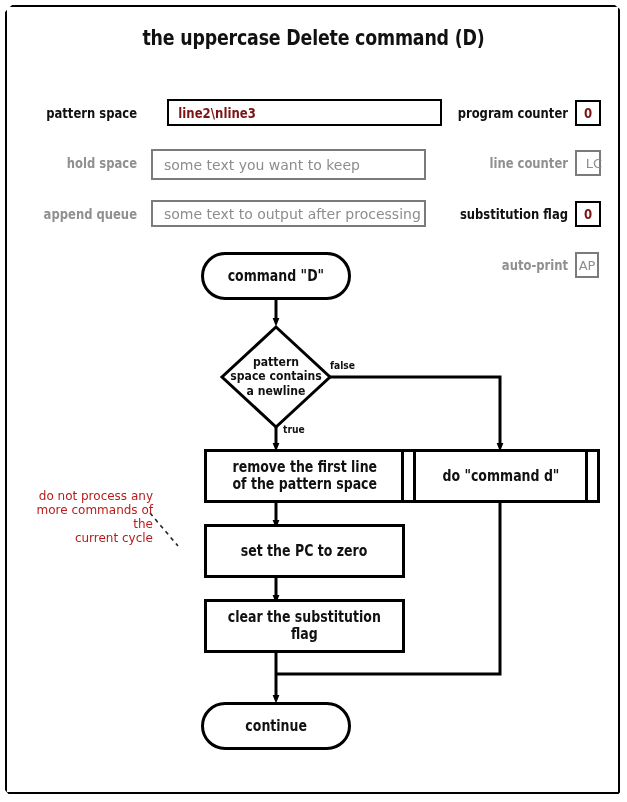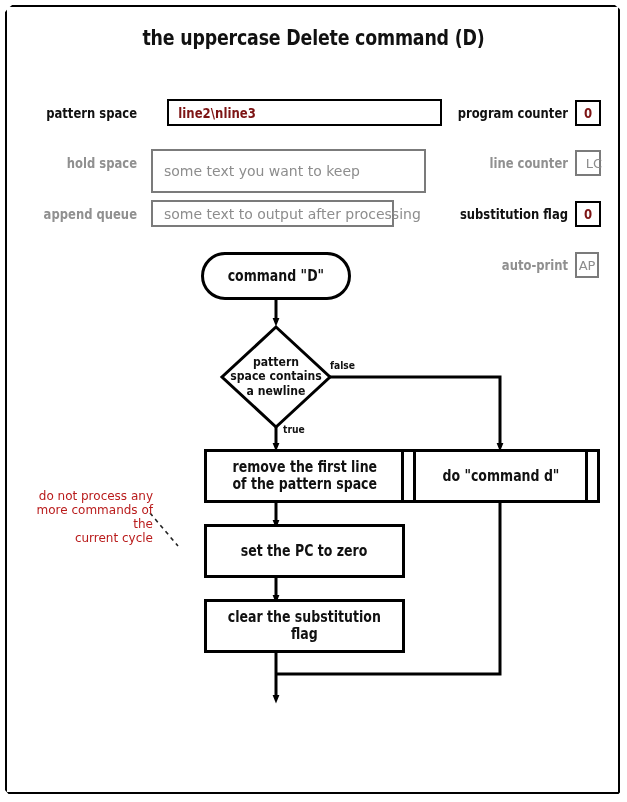--- a/index.html
+++ b/index.html
@@ -190,26 +190,26 @@
   <div class="page-border"></div>
 
   <div class="title">the uppercase Delete command (D)</div>
 
   <div class="reg-label" style="left:0px; top:105px; width:137px;">pattern space</div>
   <div class="reg-box active" style="left:167px; top:99px; width:275px; height:27px;">
     <span class="reg-value">line2\nline3</span>
   </div>
 
   <div class="reg-label muted" style="left:0px; top:155px; width:137px;">hold space</div>
-  <div class="reg-box inactive" style="left:151px; top:149px; width:275px; height:44px;">
+  <div class="reg-box inactive" style="left:151px; top:149px; width:275px; height:31px;">
     <span class="reg-placeholder">some text you want to keep</span>
   </div>
 
   <div class="reg-label muted" style="left:0px; top:206px; width:137px;">append queue</div>
-  <div class="reg-box inactive" style="left:151px; top:200px; width:243px; height:27px;">
+  <div class="reg-box inactive" style="left:151px; top:200px; width:275px; height:27px;">
     <span class="reg-placeholder">some text to output after processing</span>
   </div>
 
   <div class="reg-label" style="left:410px; top:105px; width:158px;">program counter</div>
   <div class="reg-box active small-box" style="left:575px; top:100px; width:26px; height:26px;">
     <span class="reg-value">0</span>
   </div>
 
   <div class="reg-label muted" style="left:410px; top:155px; width:158px;">line counter</div>
   <div class="reg-box inactive small-box" style="left:575px; top:150px; width:26px; height:26px;padding-left:12px;">
@@ -277,19 +277,22 @@
     </div>
 
     <div class="node process" style="left:176px; top:524px; width:201px; height:54px;">
       <span>set the PC to zero</span>
     </div>
 
     <div class="node process" style="left:176px; top:599px; width:201px; height:54px;">
       <span>clear the substitution<br>flag</span>
     </div>
 
+    <div class="node terminal" style="left:201px; top:702px; width:150px; height:48px;">
+      <span>continue</span>
+    </div>
 
     <div class="annotation" style="left:18px; top:489px; width:135px;">do not process any
 more commands of the
 current cycle</div>
 
   </div>
 </div>
 
 </body></html>

